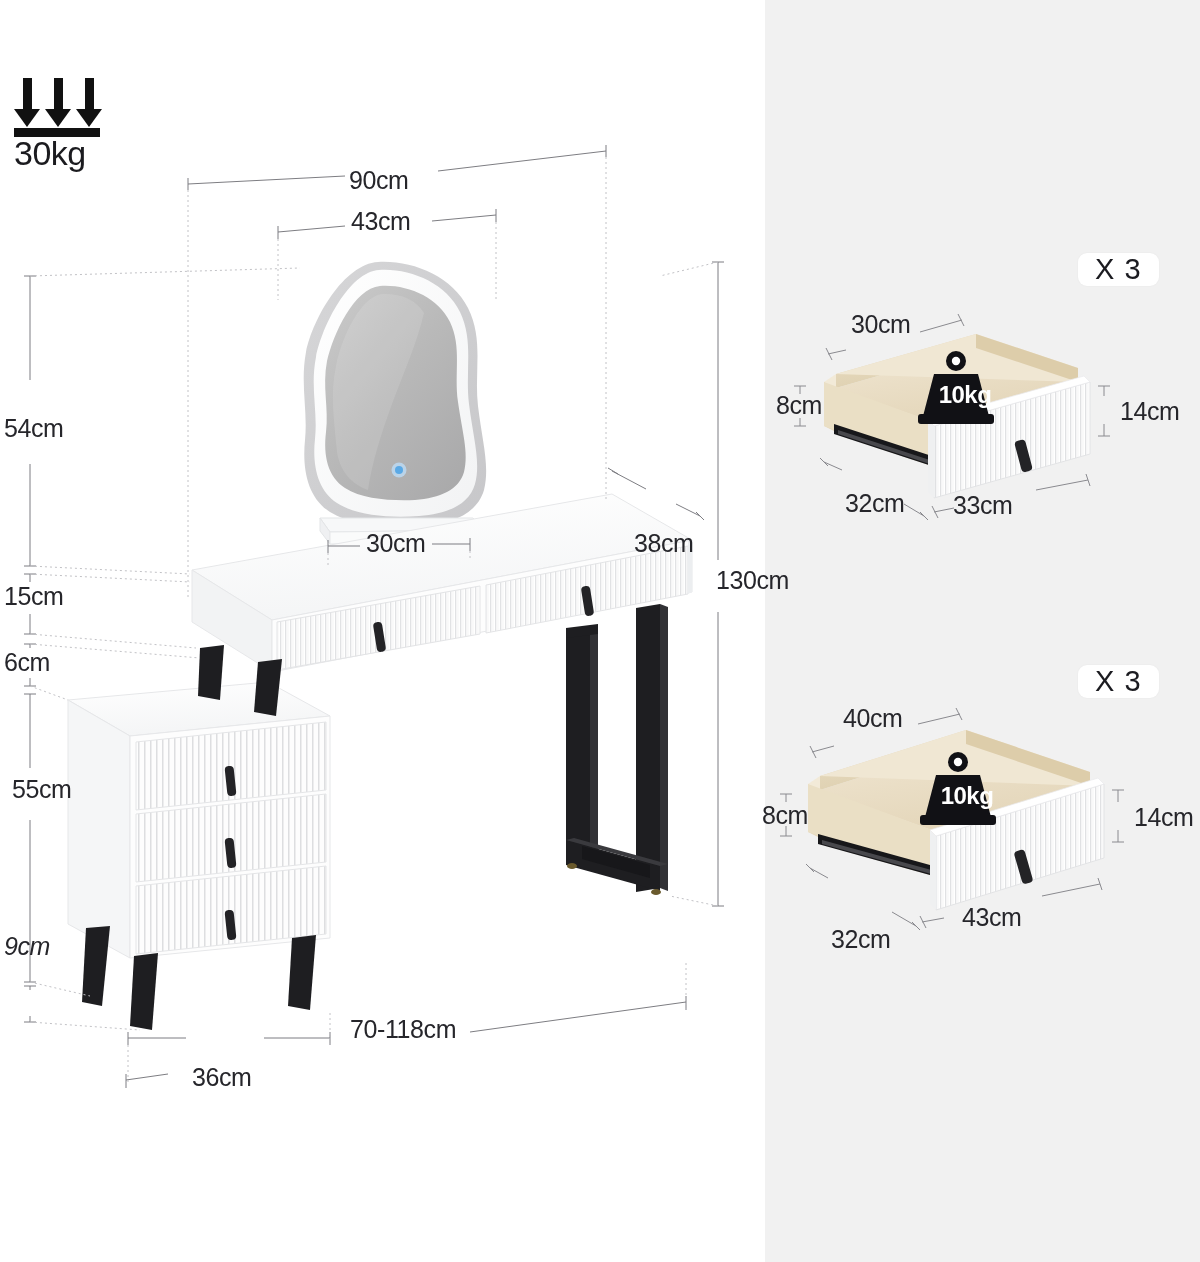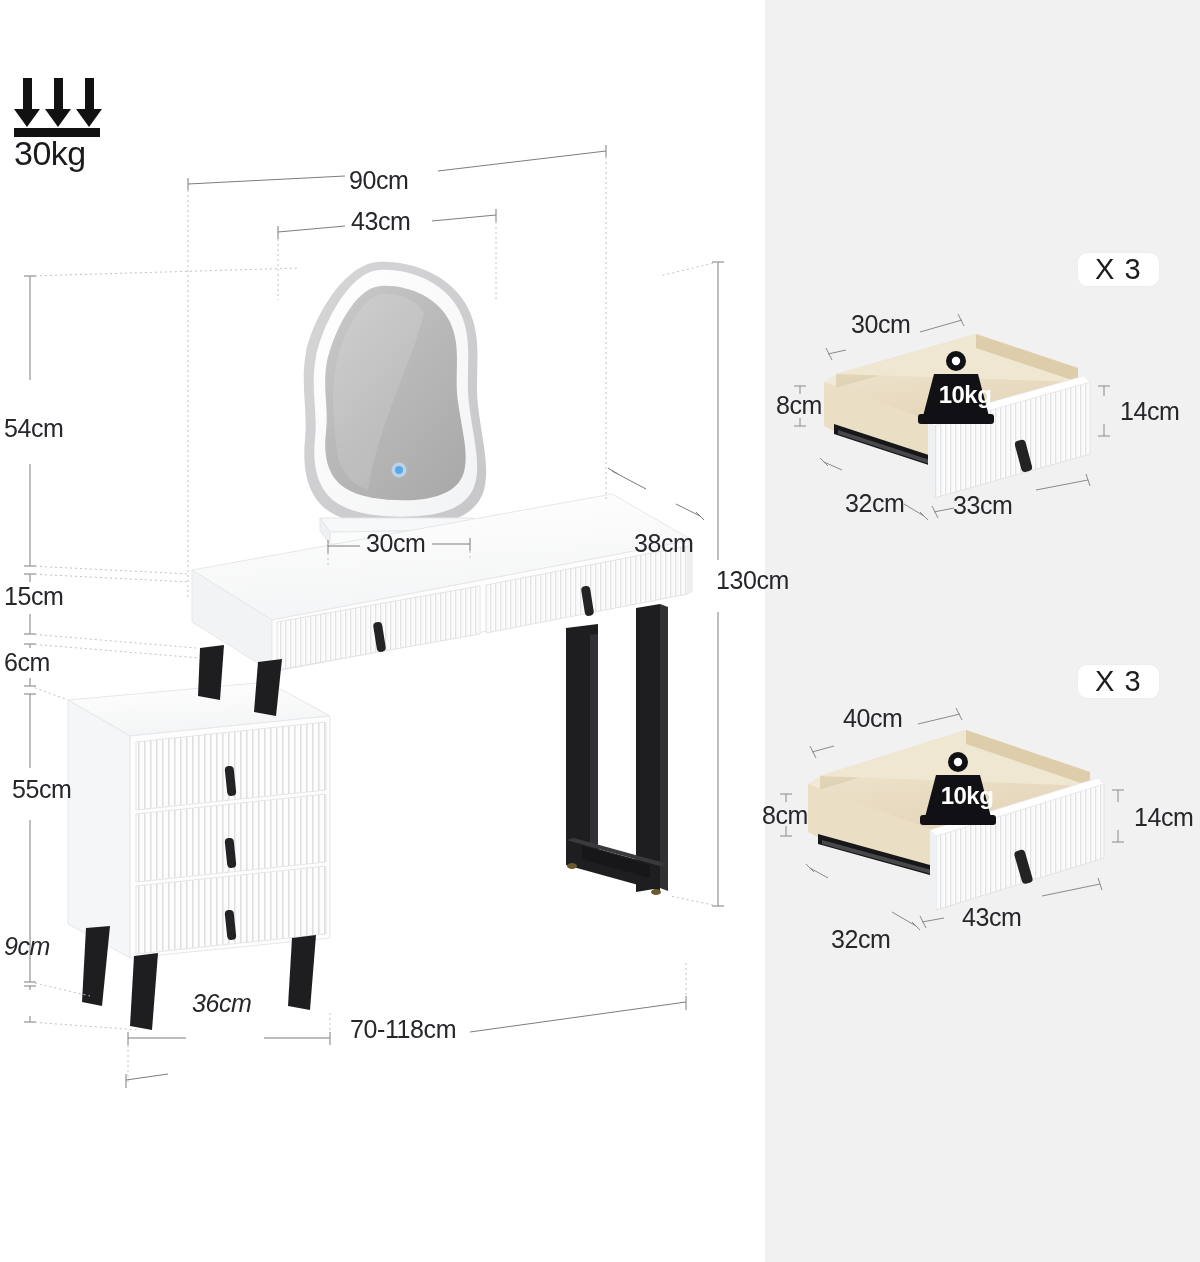--- a/index.html
+++ b/index.html
@@ -410,21 +410,21 @@
   <div class="dimlabel" style="left:349px; top:158px;margin-top:8px;">90cm</div>
   <div class="dimlabel" style="left:351px; top:207px;">43cm</div>
   <div class="dimlabel" style="left:4px;   top:414px;">54cm</div>
   <div class="dimlabel" style="left:4px;   top:582px;">15cm</div>
   <div class="dimlabel" style="left:4px;   top:648px;">6cm</div>
   <div class="dimlabel" style="left:12px;   top:775px;">55cm</div>
   <div class="dimlabel" style="left:4px;   top:932px;font-style:italic;">9cm</div>
   <div class="dimlabel" style="left:366px; top:529px;">30cm</div>
   <div class="dimlabel" style="left:634px; top:497px;margin-top:32px;">38cm</div>
   <div class="dimlabel" style="left:716px; top:566px;text-align:right;">130cm</div>
-  <div class="dimlabel" style="left:192px; top:989px;font-style:italic;">36cm</div>
+  <div class="dimlabel" style="left:192px; top:1063px;">36cm</div>
   <div class="dimlabel" style="left:350px; top:1015px;">70-118cm</div>
 
   <div class="qty-badge" style="left:1078px; top:253px;">X 3</div>
   <div class="dimlabel" style="left:851px; top:310px;">30cm</div>
   <div class="dimlabel" style="left:776px; top:391px;">8cm</div>
   <div class="dimlabel" style="left:1120px; top:397px;">14cm</div>
   <div class="dimlabel" style="left:845px; top:489px;">32cm</div>
   <div class="dimlabel" style="left:953px; top:491px;">33cm</div>
   <div style="position:absolute;left:930px;top:381px;width:70px;text-align:center;font-size:24px;color:#ffffff;font-family:'Liberation Sans',sans-serif;font-weight:bold;letter-spacing:-0.5px;">10kg</div>
 

